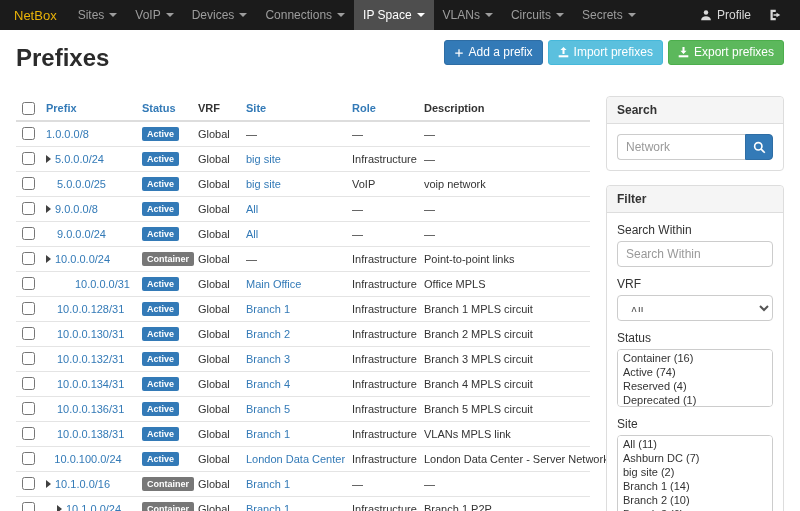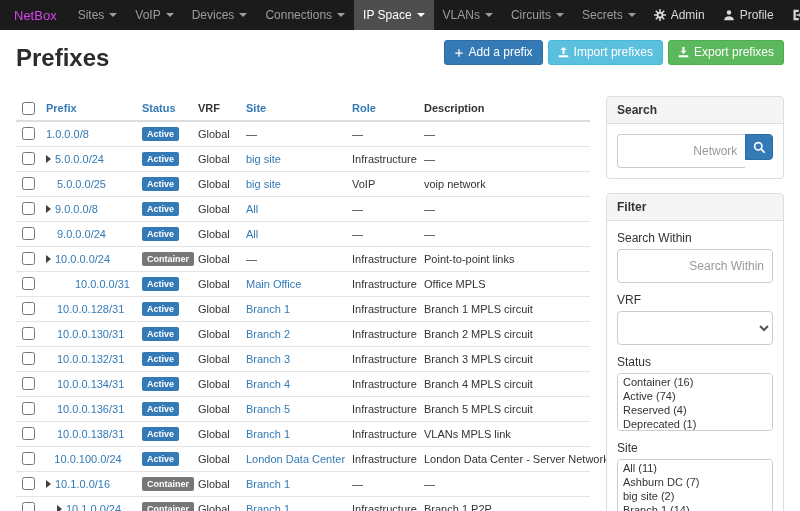--- a/index.html
+++ b/index.html
@@ -1,21 +1,21 @@
 <!DOCTYPE html>
 <html><head>
 <meta charset="utf-8">
 <style>
   * { margin:0; padding:0; box-sizing:border-box; }
   html,body { width:800px; height:511px; overflow:hidden; background:#fff;
     font-family:"Liberation Sans","DejaVu Sans",sans-serif; font-size:12px; color:#333; }
 
   
   .navbar { height:30px; background:#1b1b1b; display:flex; align-items:stretch; padding:0 0 0 14px; }
-  .brand { color:#d946ef; font-size:13px; display:flex; align-items:center; padding-right:12px; cursor:pointer; text-decoration:none;text-align:center; }
+  .brand { color:#eab308; font-size:13px; display:flex; align-items:center; padding-right:12px; cursor:pointer; text-decoration:none;text-align:center; }
   .nav-list { display:flex; list-style:none; align-items:stretch; }
   .nav-item { display:flex; align-items:center; gap:5px; padding:0 9px; color:#9d9d9d; cursor:pointer; white-space:nowrap; }
   .nav-item.active { background:#4e4e4e; color:#fff; }
   .caret { width:0; height:0; border-left:4px solid transparent; border-right:4px solid transparent; border-top:4px solid currentColor; display:inline-block; }
   .nav-right { margin-left:auto; display:flex; align-items:stretch; padding-right:10px; }
   .nav-right .nav-item { color:#d9d9d9; gap:5px; }
 
   
   .content { padding:10px 16px 0; position:relative; }
   .actions-row { position:absolute; top:10px; right:16px; display:flex; gap:5px; }
@@ -42,22 +42,22 @@
   .tree-arrow { display:inline-block; width:0; height:0; border-left:5px solid #404040;
                 border-top:4px solid transparent; border-bottom:4px solid transparent; margin-right:4px; }
   input[type="checkbox"] { margin:0; vertical-align:middle; }
 
   
   .panel { border:1px solid #ddd; border-radius:4px; margin-bottom:14px; background:#fff; }
   .panel-heading { background:#f5f5f5; border-bottom:1px solid #ddd; padding:6px 10px; font-weight:bold;
                    color:#333; border-radius:4px 4px 0 0; }
   .panel-body { padding:10px; }
   .input-group { display:flex; }
-  .form-control { width:100%; height:26px; padding:16px 8px; font-size:12px; border:1px solid #ccc;
-                  border-radius:4px; color:#555; font-family:inherit; background:#fff;text-align:right; }
+  .form-control { width:100%; height:26px; padding:8px 8px; font-size:12px; border:1px solid #ccc;
+                  border-radius:4px; color:#555; font-family:inherit; background:#fff; }
   .form-control::placeholder { color:#999; }
   .input-group .form-control { border-radius:4px 0 0 4px; border-right:none; }
   .btn-search { width:34px; height:26px; background:#337ab7; border:1px solid #2e6da4;
                 border-radius:0 4px 4px 0; display:flex; align-items:center; justify-content:center; cursor:pointer; }
   .filter-field { margin-bottom:10px; }
   .filter-field label { display:block; margin-bottom:4px; color:#333; }
   select.multi { width:100%; border:1px solid #ccc; border-radius:4px; font-size:11px; color:#333;
                  padding:1px; font-family:inherit; overflow-y:auto; }
   select.multi option { padding:1px 4px; }
   .h-status { height:58px; }
@@ -104,37 +104,20 @@
         <span>Circuits</span>
         <span class="caret"></span>
       </li>
 
       <li class="nav-item">
         <span>Secrets</span>
         <span class="caret"></span>
       </li>
     </ul>
   <div class="nav-right">
-    <div class="nav-item">
-      <svg width="12" height="12" viewBox="0 0 16 16" fill="currentColor">
-          <g>
-            <rect x="7" y="0" width="2" height="4"></rect>
-            <rect x="7" y="12" width="2" height="4"></rect>
-            <rect x="0" y="7" width="4" height="2"></rect>
-            <rect x="12" y="7" width="4" height="2"></rect>
-            <rect x="7" y="0" width="2" height="4" transform="rotate(45 8 8)"></rect>
-            <rect x="7" y="12" width="2" height="4" transform="rotate(45 8 8)"></rect>
-            <rect x="0" y="7" width="4" height="2" transform="rotate(45 8 8)"></rect>
-            <rect x="12" y="7" width="4" height="2" transform="rotate(45 8 8)"></rect>
-            <circle cx="8" cy="8" r="4.5"></circle>
-          </g>
-          <circle cx="8" cy="8" r="2" fill="#1b1b1b"></circle>
-        </svg>
-      <span>Admin</span>
-    </div>
     <div class="nav-item">
       <svg width="12" height="12" viewBox="0 0 16 16" fill="currentColor">
           <circle cx="8" cy="4.5" r="3"></circle>
           <path d="M1.5 15c0-3.6 2.9-5.5 6.5-5.5s6.5 1.9 6.5 5.5z"></path>
         </svg>
       <span>Profile</span>
     </div>
     <div class="nav-item">
       <svg width="12" height="12" viewBox="0 0 16 16" fill="currentColor">
           <path d="M2 1h7v3H5v8h4v3H2z"></path>

